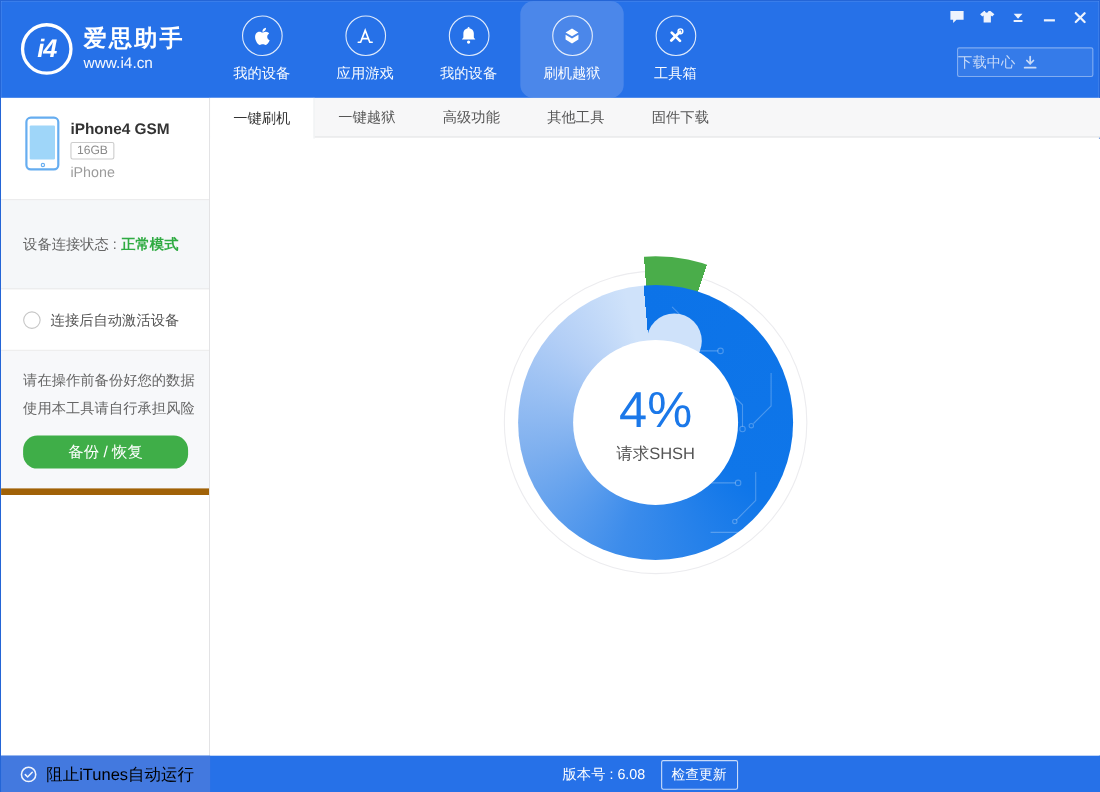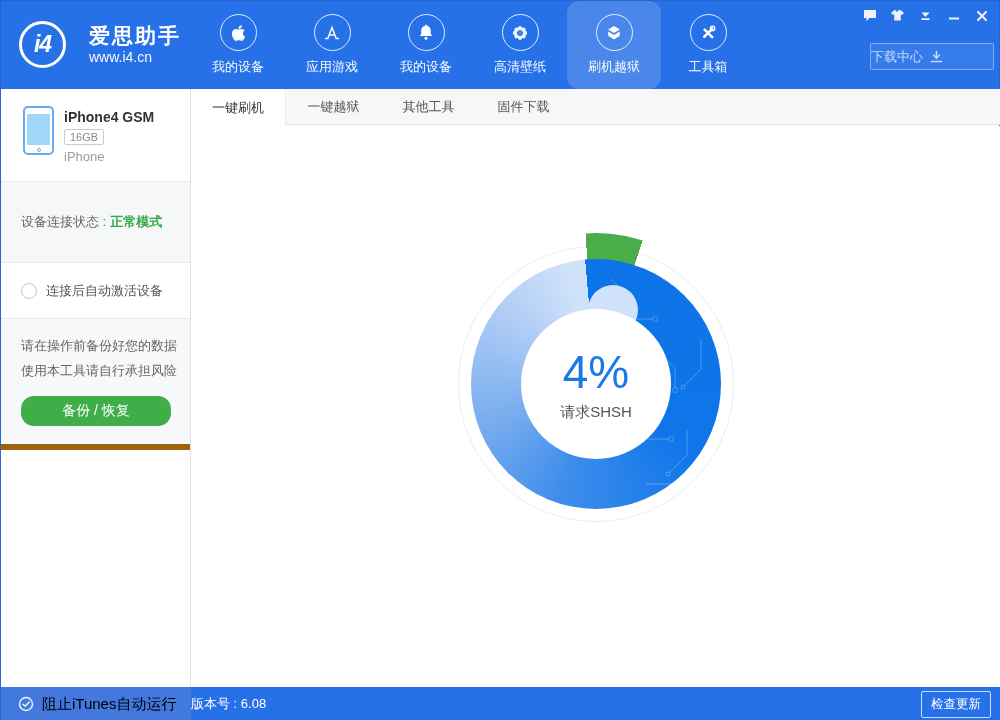--- a/index.html
+++ b/index.html
@@ -6,21 +6,21 @@
   html,body { width:1000px; height:720px; overflow:hidden; }
   body { font-family:"Liberation Sans","DejaVu Sans",sans-serif; background:#fff; }
   #window { position:relative; width:1000px; height:720px; background:#fff; border:1px solid #2465d6; }
 
   
   .header { position:absolute; left:0; top:0; width:100%; height:88px; background:#2671e8; }
   .brand { position:absolute; left:18px; top:20px; display:flex; align-items:center; }
   .logo-circle { width:47px; height:47px; border:3px solid #fff; border-radius:50%;
     display:flex; align-items:center; justify-content:center; color:#fff;
     font-size:23px; font-weight:bold; font-style:italic; letter-spacing:-1px; }
-  .brand-text { margin-left:23px; color:#fff; }
+  .brand-text { margin-left:10px; color:#fff; }
   .brand-title { font-size:21px; font-weight:bold; letter-spacing:2px; line-height:24px; }
   .brand-url { font-size:14px; line-height:18px; opacity:.96; }
 
   .nav { position:absolute; left:190px; top:0; height:88px; display:flex; }
   .nav-item { width:94px; height:88px; display:flex; flex-direction:column; align-items:center; cursor:pointer; }
   .nav-item.active { background:#4b87ea;border-radius:12px; }
   .nav-circle { margin-top:13px; width:37px; height:37px; border:1px solid rgba(255,255,255,.85);
     border-radius:50%; display:flex; align-items:center; justify-content:center; }
   .nav-label { margin-top:7px; font-size:13px; color:rgba(255,255,255,.97); }
 
@@ -80,21 +80,21 @@
   .circuit { position:absolute; right:0; top:0; }
   .ring-center { position:absolute; left:76px; top:76px; width:150px; height:150px; background:#fff; border-radius:50%;
     display:flex; flex-direction:column; align-items:center; justify-content:center; }
   .percent { font-size:46px; color:#1b78e9; line-height:50px; }
   .progress-status { margin-top:6px; font-size:15px; color:#555; }
 
   
   .footer { position:absolute; left:0; top:686px; width:1000px; height:34px; background:#2671e8; display:flex; }
   .footer-left { width:190px; height:34px; background:#4379df; display:flex; align-items:center; padding-left:17px; gap:8px; cursor:pointer; }
   .footer-left-label { font-size:15px; color:#000000; }
-  .footer-right { flex:1; display:flex; align-items:center; justify-content:space-between; padding-right:10px; gap:14px; }
+  .footer-right { flex:1; display:flex; align-items:center; justify-content:center; padding-right:10px; gap:14px; }
   .version { font-size:13px; color:#fff; }
   .update-btn { background:transparent; border:1px solid rgba(255,255,255,.75); border-radius:2px;
     color:#fff; font-size:12.5px; padding:4px 9px; cursor:pointer; }
 
   svg { display:block; }
 </style>
 </head>
 <body>
 
 <div id="window">
@@ -138,38 +138,20 @@
         <div class="nav-circle">
           <span>
             <svg width="20" height="20" viewBox="0 0 24 24">
                 <path fill="#fff" d="M12 3.2c-3.4 0-5.7 2.5-5.7 5.8v4.2L4.6 15.6h14.8l-1.7-2.4V9c0-3.3-2.3-5.8-5.7-5.8z"></path>
                 <rect x="11" y="1.8" width="2" height="2" rx="1" fill="#fff"></rect>
                 <circle cx="12" cy="18.3" r="1.8" fill="#fff"></circle>
               </svg>
           </span>
         </div>
         <div class="nav-label">我的设备</div>
-      </div>
-      <div class="nav-item">
-        <div class="nav-circle">
-          <span>
-            <svg width="20" height="20" viewBox="0 0 24 24" fill="#fff" opacity=".95">
-              <circle cx="12" cy="6.2" r="2.6"></circle>
-                <circle cx="16.2" cy="8" r="2.6"></circle>
-                <circle cx="18" cy="12" r="2.6"></circle>
-                <circle cx="16.2" cy="16" r="2.6"></circle>
-                <circle cx="12" cy="17.8" r="2.6"></circle>
-                <circle cx="7.8" cy="16" r="2.6"></circle>
-                <circle cx="6" cy="12" r="2.6"></circle>
-                <circle cx="7.8" cy="8" r="2.6"></circle>
-                <circle cx="12" cy="12" r="2.4" fill="#4b87ea"></circle>
-            </svg>
-          </span>
-        </div>
-        <div class="nav-label">高清壁纸</div>
       </div>
       <div class="nav-item active">
         <div class="nav-circle">
           <span>
             <svg width="20" height="20" viewBox="0 0 24 24" fill="#fff">
                 <path d="M12 3.5 5 7.8l7 4.2 7-4.2z"></path>
                 <path d="M5 10.2v5.2l7 4.4v-5.4z"></path>
                 <path d="M19 10.2v5.2l-7 4.4v-5.4z"></path>
               </svg>
           </span>
@@ -231,20 +213,23 @@
       </span>
     </div>
   </div>
 
   <div class="tabbar">
     <div class="tab active">
         <span>一键刷机</span>
       </div>
     <div class="tab">
         <span>一键越狱</span>
+      </div>
+    <div class="tab">
+        <span>高级功能</span>
       </div>
     <div class="tab">
         <span>其他工具</span>
       </div>
     <div class="tab">
         <span>固件下载</span>
       </div>
   </div>
 
   <div class="sidebar">

